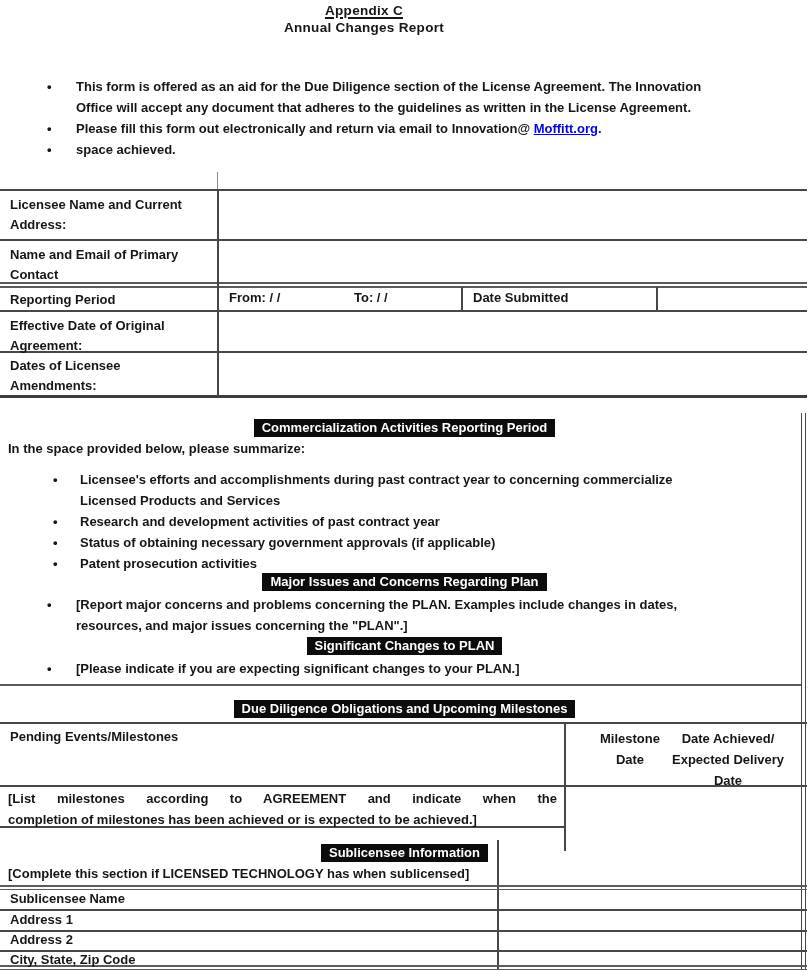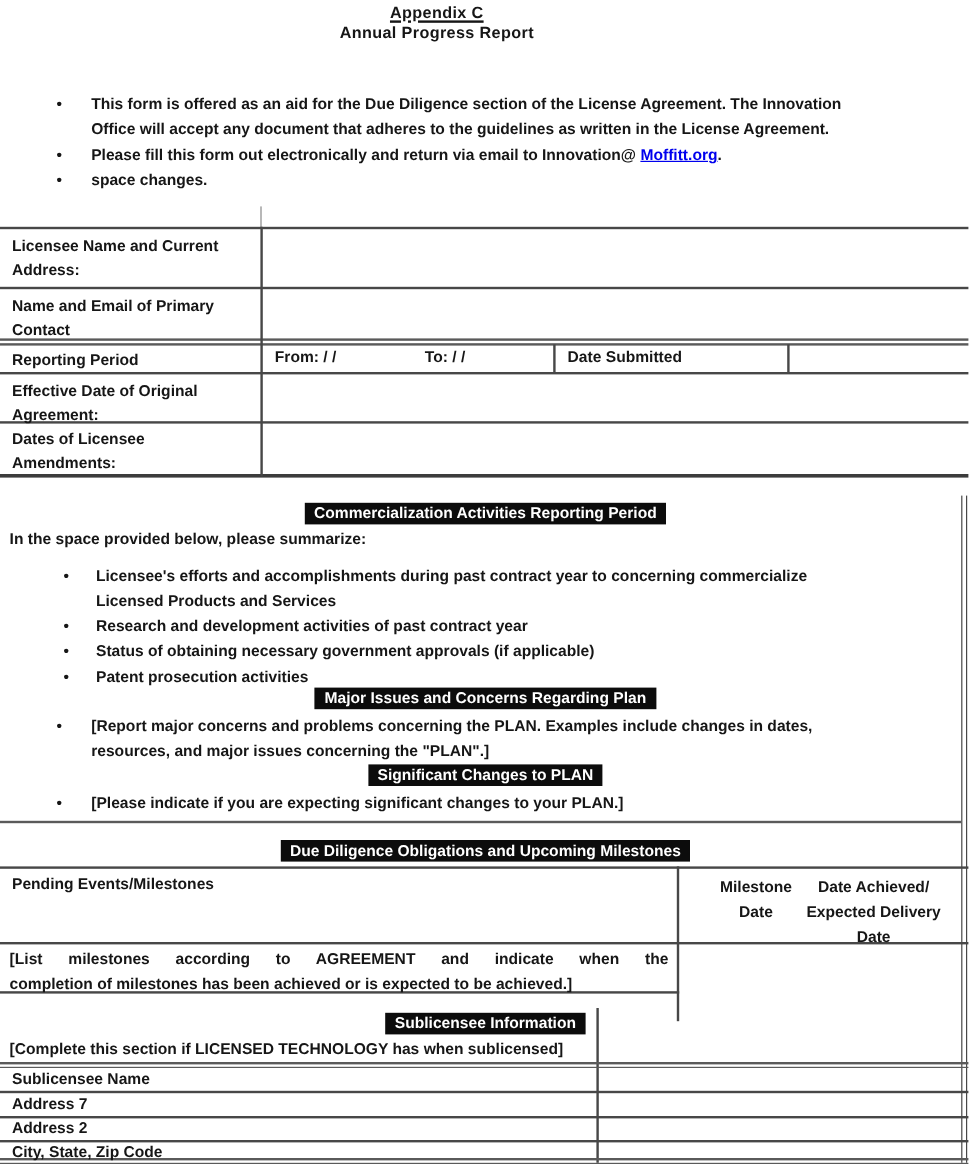--- a/index.html
+++ b/index.html
@@ -34,40 +34,40 @@
   .fill{position:absolute;background:transparent;}
   .ddrow{position:absolute;left:8px;width:549px;line-height:21px;}
 </style>
 </head>
 <body>
 
 <div id="page">
 
   <div class="abs title">
     <div class="t1">Appendix C</div>
-    <div class="t2">Annual Progress Report</div>
+    <div class="t2">Annual Changes Report</div>
   </div>
 
   <div class="bullet" style="top:76px">
     <span class="dot">•</span>
     <div class="bt">
       <div class="nw">This form is offered as an aid for the Due Diligence section of the License Agreement. The Innovation</div>
       <div class="nw">Office will accept any document that adheres to the guidelines as written in the License Agreement.</div>
     </div>
   </div>
   <div class="bullet" style="top:118px">
     <span class="dot">•</span>
     <div class="bt nw">
       <span>Please fill this form out electronically and return via email to Innovation@ </span><a class="link">Moffitt.org</a><span>.</span>
     </div>
   </div>
   <div class="bullet" style="top:139px">
     <span class="dot">•</span>
     <div class="bt">
-      <div class="nw">space changes.</div>
+      <div class="nw">space achieved.</div>
     </div>
   </div>
 
   <div class="vl thin" style="left:217px;top:172px;height:18px"></div>
   <div class="hl" style="top:189px;left:0;width:807px"></div>
   <div class="hl" style="top:239px;left:0;width:807px"></div>
   <div class="hl thin" style="top:282px;left:0;width:807px"></div>
   <div class="hl thin" style="top:286px;left:0;width:807px"></div>
   <div class="hl" style="top:310px;left:0;width:807px"></div>
   <div class="hl" style="top:351px;left:0;width:807px"></div>
@@ -177,21 +177,21 @@
   <div class="vl" style="left:497px;top:840px;height:129px"></div>
   <div class="hl thin" style="top:885px;left:0;width:807px"></div>
   <div class="hl thin" style="top:888.5px;left:0;width:807px"></div>
   <div class="hl" style="top:909px;left:0;width:807px"></div>
   <div class="hl" style="top:930px;left:0;width:807px"></div>
   <div class="hl" style="top:950px;left:0;width:807px"></div>
   <div class="hl thin" style="top:965px;left:0;width:807px"></div>
   <div class="hl thin" style="top:968.5px;left:0;width:807px"></div>
 
   <div class="abs nw" style="left:10px;top:891px">Sublicensee Name</div>
-  <div class="abs nw" style="left:10px;top:912px">Address 7</div>
+  <div class="abs nw" style="left:10px;top:912px">Address 1</div>
   <div class="abs nw" style="left:10px;top:932px">Address 2</div>
   <div class="abs nw" style="left:10px;top:952px">City, State, Zip Code</div>
 
   <div class="fill" style="left:499px;top:890px;width:300px;height:19px"></div>
   <div class="fill" style="left:499px;top:911px;width:300px;height:19px"></div>
   <div class="fill" style="left:499px;top:931px;width:300px;height:19px"></div>
   <div class="fill" style="left:499px;top:951px;width:300px;height:14px"></div>
 
 </div>
 

